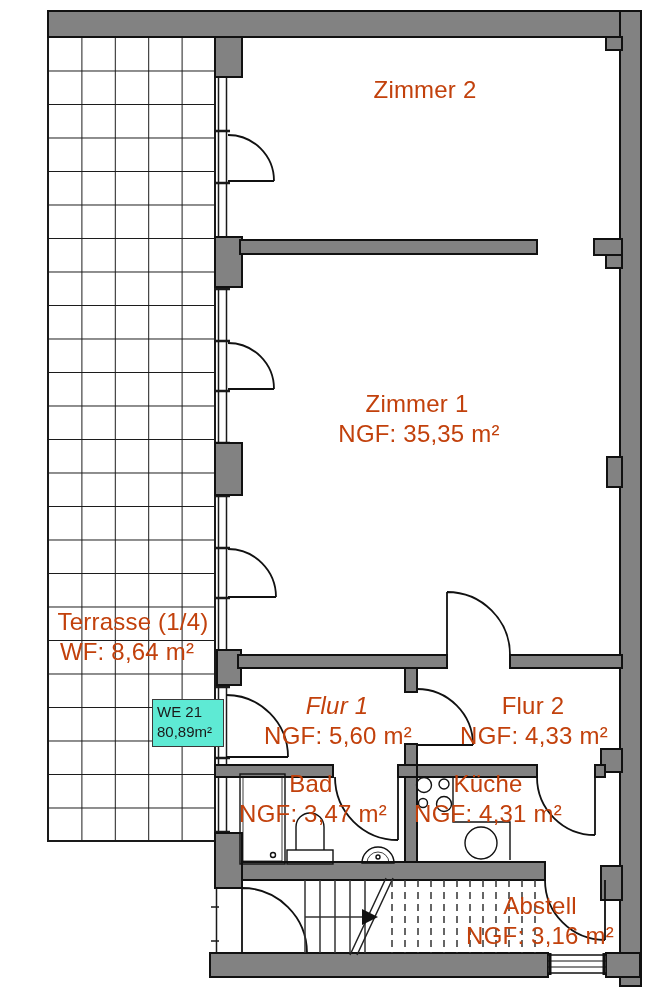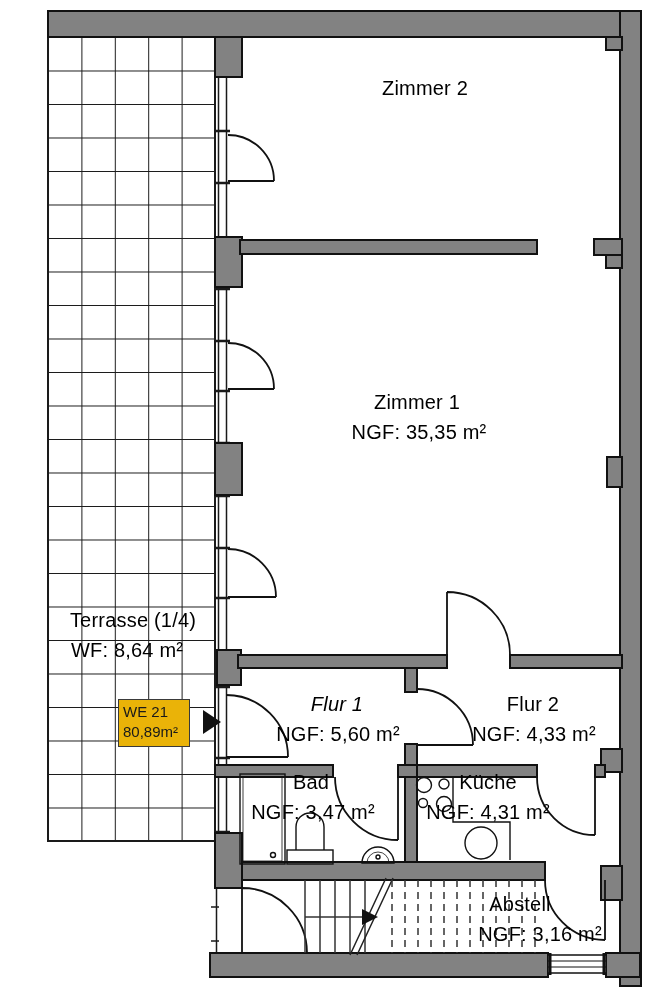--- a/index.html
+++ b/index.html
@@ -3,25 +3,25 @@
 <meta charset="utf-8">
 <style>
   html,body{margin:0;padding:0;background:#ffffff;}
   #plan-root{
     position:relative;width:659px;height:1000px;background:#ffffff;
     font-family:"Liberation Sans", sans-serif;overflow:hidden;
   }
   #plan-svg{position:absolute;left:0;top:0;}
   .lbl{
     position:absolute;transform:translateX(-50%);white-space:nowrap;
-    font-size:20px;color:#000000;letter-spacing:.2px;line-height:1;
+    font-size:24px;color:#c2410c;letter-spacing:.2px;line-height:1;
   }
   .unit-box{
-    position:absolute;left:118px;top:699px;width:66px;height:44px;
-    border:1.5px solid #3a3a3a;background:#eab308;
+    position:absolute;left:152px;top:699px;width:66px;height:44px;
+    border:1.5px solid #3a3a3a;background:#5eead4;
     font-size:15px;color:#1a1a1a;padding:2px 0 0 4px;line-height:1.35;
     white-space:nowrap;
   }
 </style>
 </head>
 <body>
 
 <div id="plan-root">
 
   <svg id="plan-svg" width="659" height="1000" viewBox="0 0 659 1000">
@@ -140,21 +140,21 @@
 
   <div class="lbl" style="left:533px;top:694px;">Flur 2</div>
   <div class="lbl" style="left:534px;top:724px;">NGF: 4,33 m²</div>
 
   <div class="lbl" style="left:311px;top:772px;">Bad</div>
   <div class="lbl" style="left:313px;top:802px;">NGF: 3,47 m²</div>
 
   <div class="lbl" style="left:488px;top:772px;">Küche</div>
   <div class="lbl" style="left:488px;top:802px;">NGF: 4,31 m²</div>
 
-  <div class="lbl" style="left:520px;top:894px;">Abstell</div>
+  <div class="lbl" style="left:540px;top:894px;">Abstell</div>
   <div class="lbl" style="left:540px;top:924px;">NGF: 3,16 m²</div>
 
   <div class="unit-box">
     <div>WE 21</div>
     <div>80,89m²</div>
   </div>
 
 </div>
 
 </body></html>

